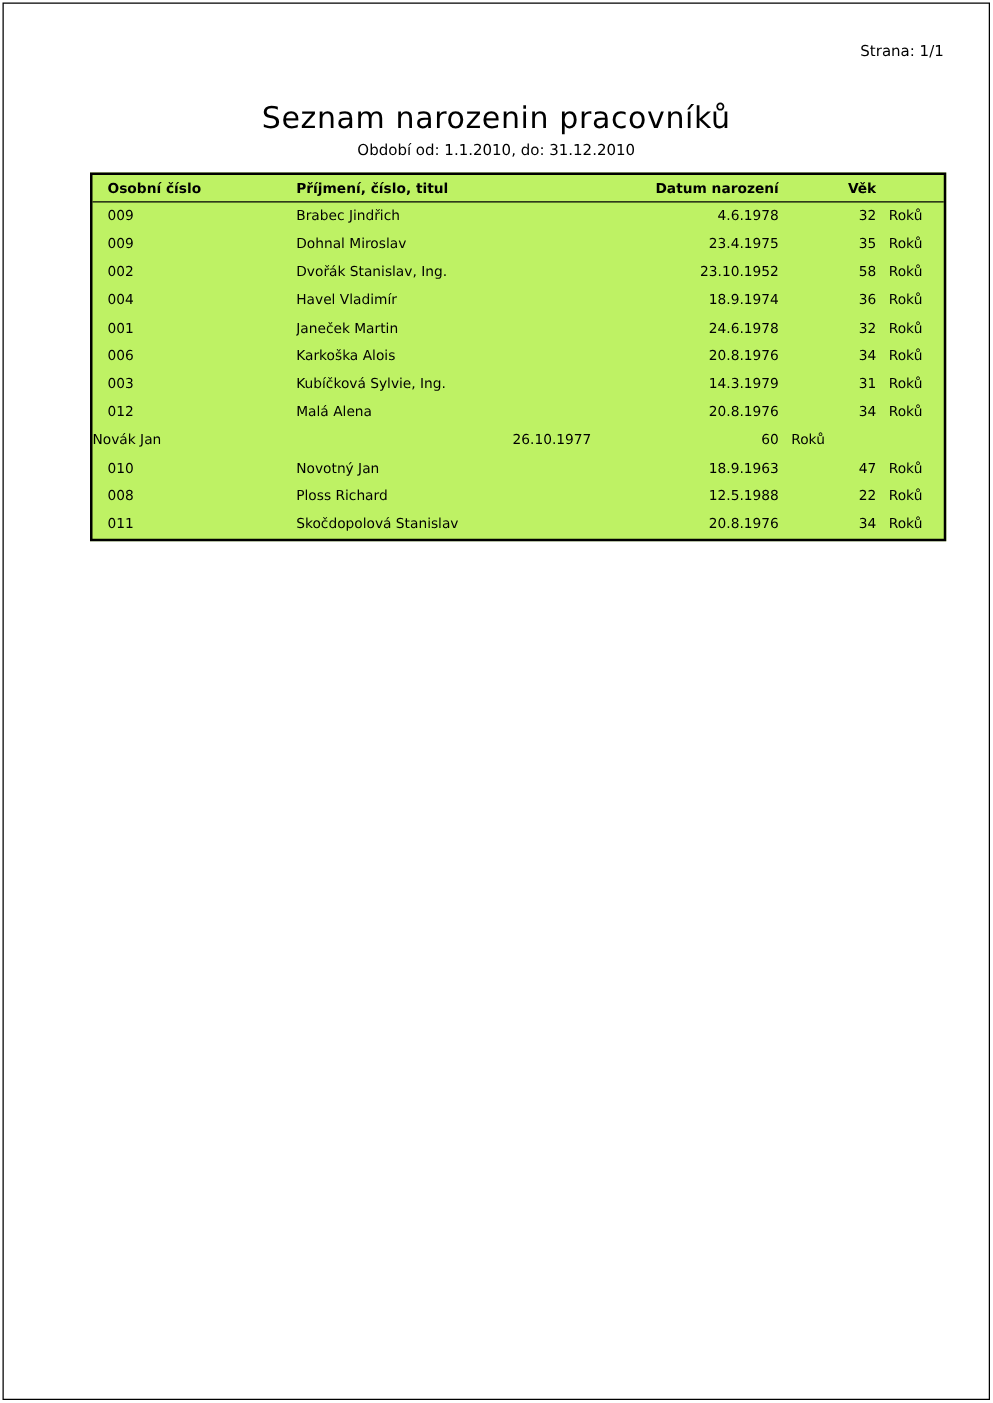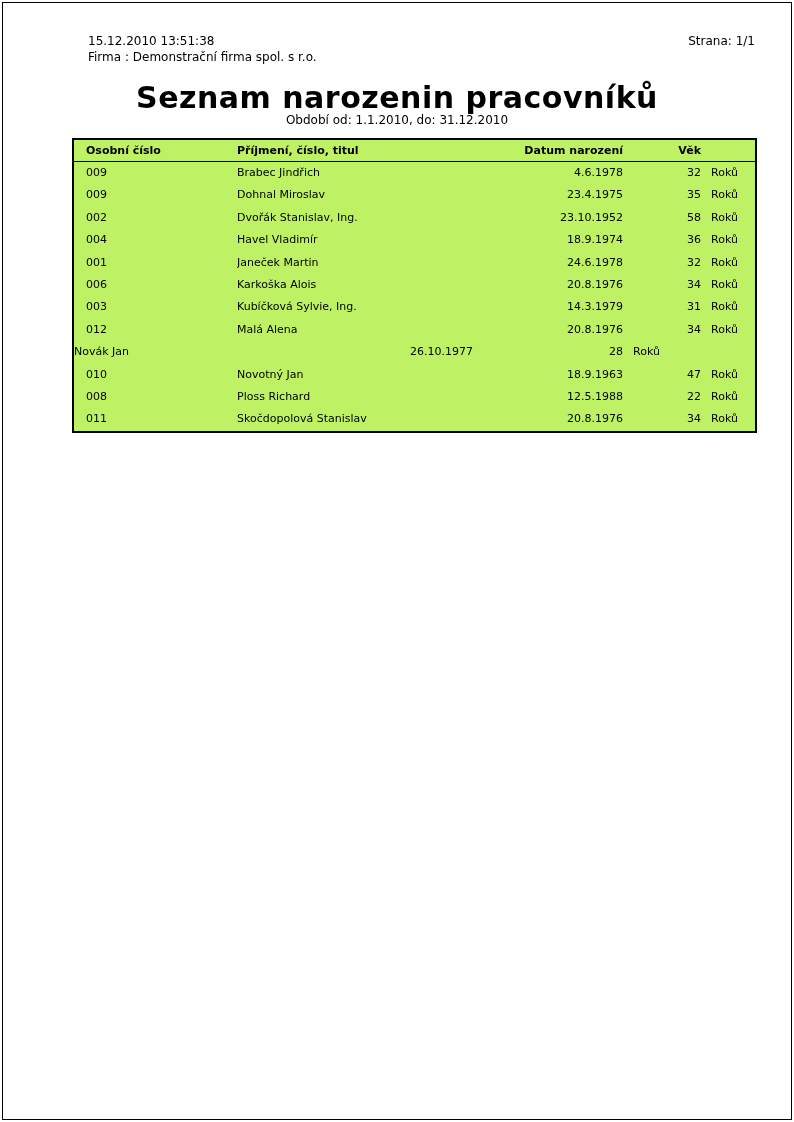--- a/index.html
+++ b/index.html
@@ -34,22 +34,22 @@
     right: 39px; top: 33px;
     font-size: 12px;
     line-height: 16px;
     white-space: nowrap;
   }
   .report-title {
     position: absolute;
     left: 0; top: 80px;
     width: 100%;
     text-align: center;
-    font-size: 30px;
-    font-weight: bold;
+    font-size: 24px;
+    font-weight: normal;
     letter-spacing: 0.5px;
   }
   .report-subtitle {
     position: absolute;
     left: 0; top: 113px;
     width: 100%;
     text-align: center;
     font-size: 12px;
   }
   .report-table {
@@ -83,24 +83,20 @@
   .c3 { text-align: right; }
   .c4 { text-align: right; }
   .c5 { padding-left: 10px; text-align: left; }
 </style>
 </head>
 <body>
 
 <div class="page">
   <div class="page-frame"></div>
 
-  <div class="meta-block">
-    <div>15.12.2010 13:51:38</div>
-    <div>Firma : Demonstrační firma spol. s r.o.</div>
-  </div>
 
   <div class="page-number">Strana: 1/1</div>
 
   <div class="report-title">Seznam narozenin pracovníků</div>
   <div class="report-subtitle">Období od: 1.1.2010, do: 31.12.2010</div>
 
   <div class="report-table">
     <div class="thead">
       <div class="cell c1">Osobní číslo</div>
       <div class="cell c2">Příjmení, číslo, titul</div>
@@ -161,21 +157,21 @@
         <div class="trow">
           <div class="cell c1">012</div>
           <div class="cell c2">Malá Alena</div>
           <div class="cell c3">20.8.1976</div>
           <div class="cell c4">34</div>
           <div class="cell c5">Roků</div>
         </div>
         <div class="trow">
           <div class="cell c2">Novák Jan</div>
           <div class="cell c3">26.10.1977</div>
-          <div class="cell c4">28</div>
+          <div class="cell c4">60</div>
           <div class="cell c5">Roků</div>
         </div>
         <div class="trow">
           <div class="cell c1">010</div>
           <div class="cell c2">Novotný Jan</div>
           <div class="cell c3">18.9.1963</div>
           <div class="cell c4">47</div>
           <div class="cell c5">Roků</div>
         </div>
         <div class="trow">

